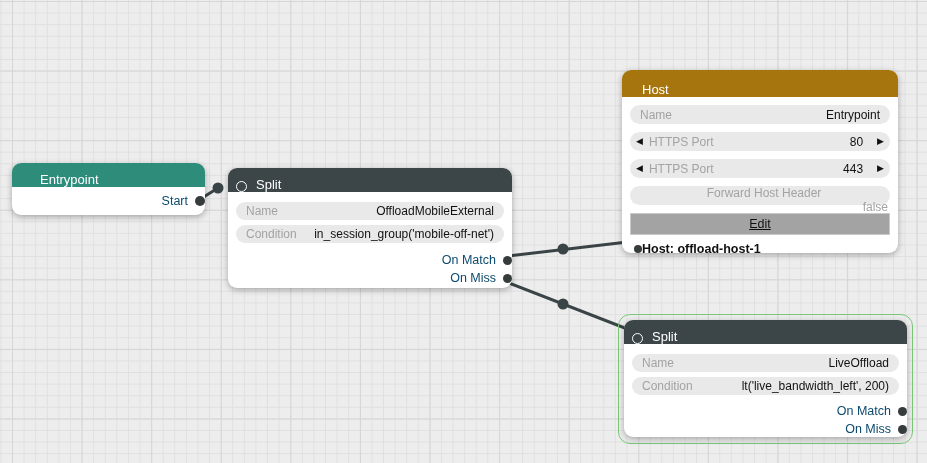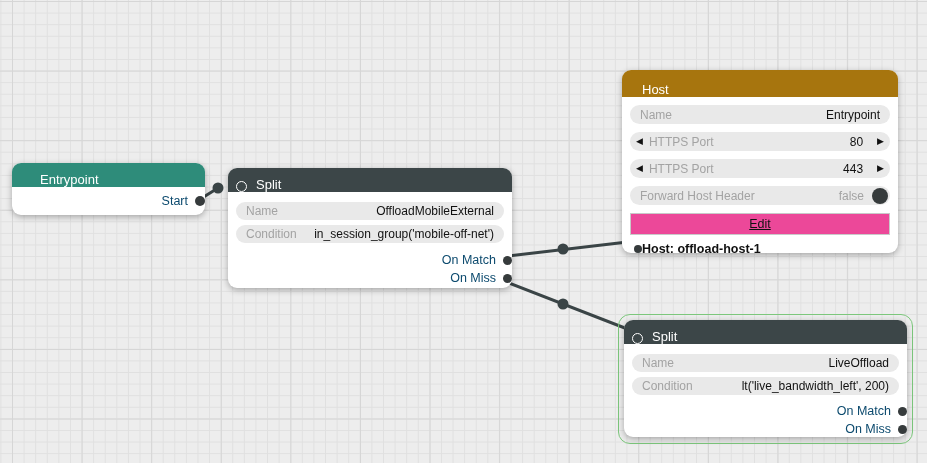--- a/index.html
+++ b/index.html
@@ -32,34 +32,34 @@
   }
   .pill{
     margin:0 8px;height:19px;border-radius:10px;background:#e9e9e9;
     display:flex;align-items:center;padding:0 10px;font-size:12px;flex:0 0 auto;
   }
   .pill .lbl{color:#a3a3a3;}
   .pill .val{margin-left:auto;color:#111;}
   .arrow{font-size:9px;color:#111;line-height:1;flex:0 0 auto;}
   .arrow.left{margin-right:6px;margin-left:-4px;}
   .arrow.right{margin-left:14px;margin-right:-4px;}
-  .toggle-pill{padding-right:2px;}
+  .toggle-pill{padding-right:2px;flex-direction:column;}
   .toggle-knob{width:16px;height:16px;border-radius:50%;background:#363b3c;margin-left:8px;flex:0 0 auto;}
   .port-row{
     display:flex;align-items:center;justify-content:flex-end;
     height:18px;gap:7px;font-size:12.5px;color:#0c4a6e;flex:0 0 auto;
   }
   .port-dot{width:9px;height:9px;border-radius:50%;background:#363b3c;flex:0 0 auto;}
   .in-port-row{
     display:flex;align-items:center;height:18px;padding-left:12px;gap:0;
     font-size:12.5px;font-weight:bold;color:#111;flex:0 0 auto;
   }
   .in-port-dot{width:8px;height:8px;border-radius:50%;background:#363b3c;flex:0 0 auto;}
   .edit-btn{
-    margin:0 8px;height:20px;background:#ec4899;border:1px solid #c9c9c9;
+    margin:0 8px;height:20px;background:#a3a3a3;border:1px solid #c9c9c9;
     display:flex;align-items:center;justify-content:center;font-size:12.5px;color:#111;
     flex:0 0 auto;cursor:pointer;text-decoration:underline;
   }
   .selection-outline{
     position:absolute;z-index:2;border:1.5px solid #7cc77c;border-radius:12px;
   }
   .spacer-sm{height:10px;flex:0 0 auto;}
   .gap4{height:5px;flex:0 0 auto;}
   .gap7{height:7px;flex:0 0 auto;}
   .gap8{height:8px;flex:0 0 auto;}

